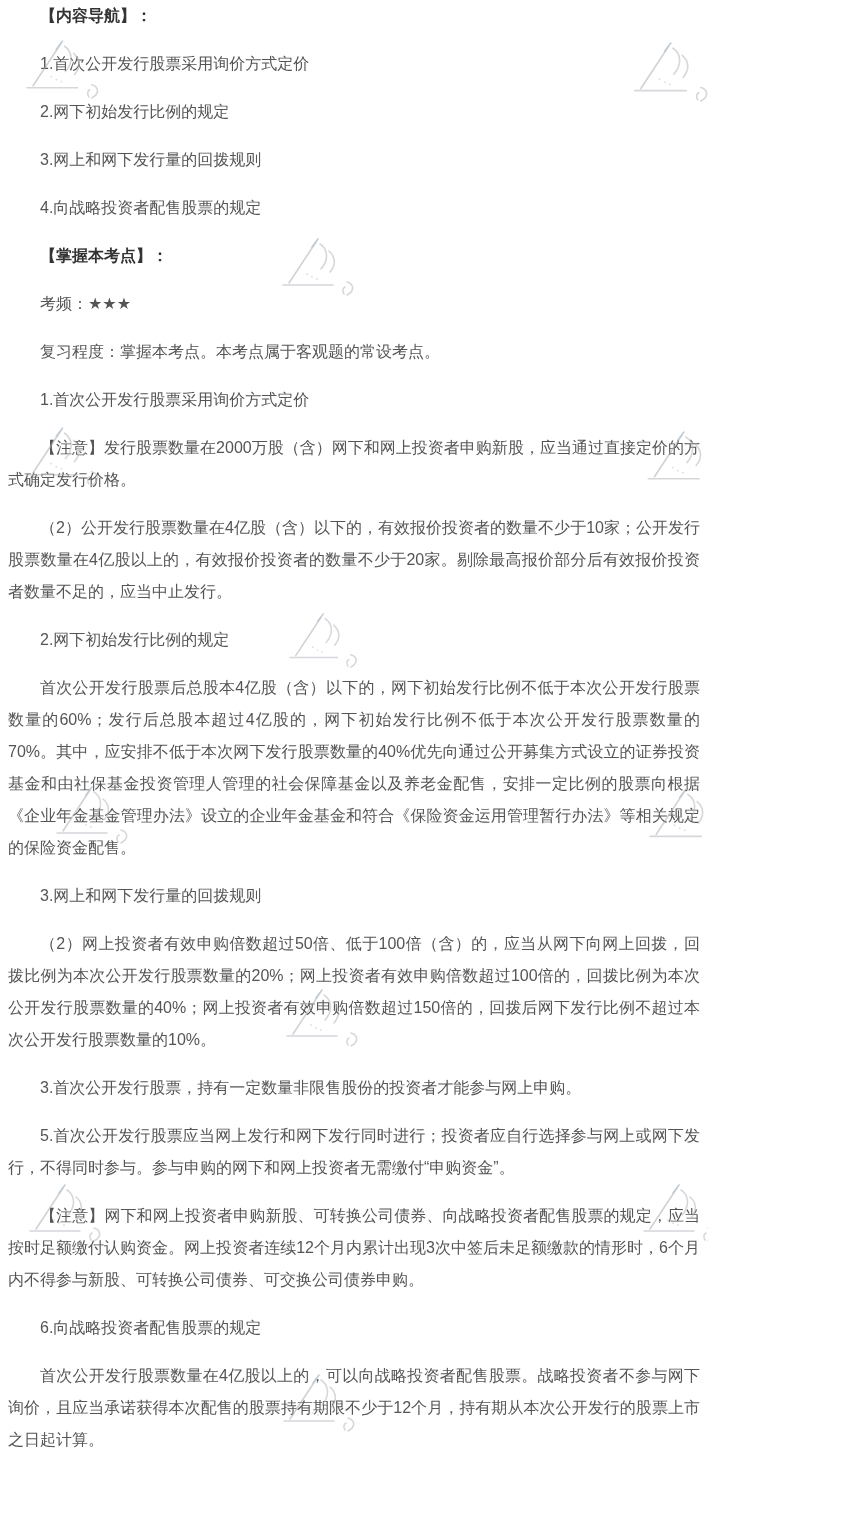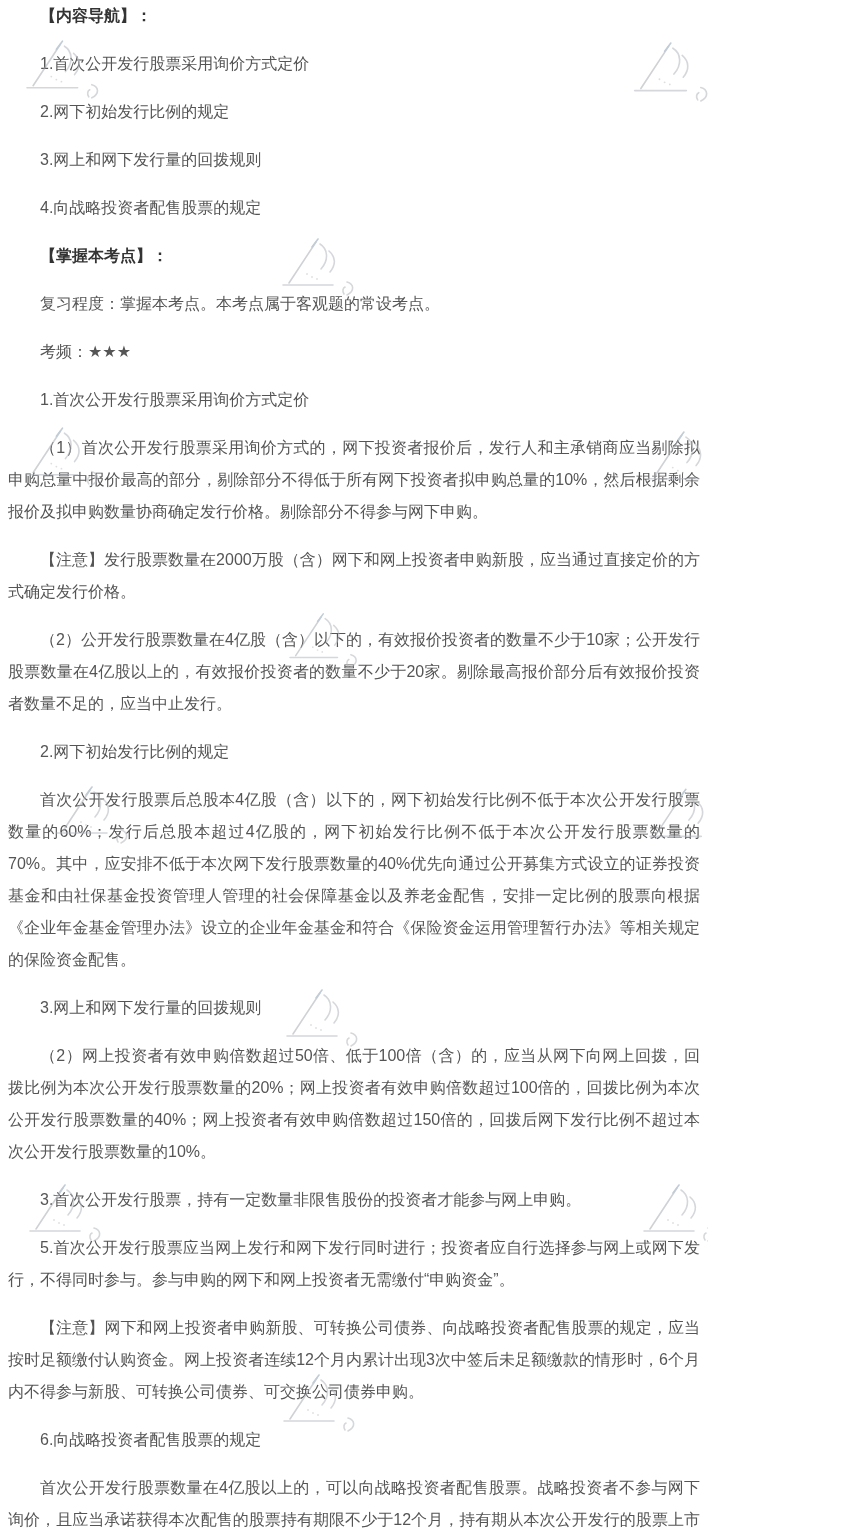--- a/index.html
+++ b/index.html
@@ -119,24 +119,23 @@
       </svg>
     </div>
 
   <div class="doc">
     <p class="heading">【内容导航】：</p>
     <p>1.首次公开发行股票采用询价方式定价</p>
     <p>2.网下初始发行比例的规定</p>
     <p>3.网上和网下发行量的回拨规则</p>
     <p>4.向战略投资者配售股票的规定</p>
     <p class="heading">【掌握本考点】：</p>
+    <p>考频：★★★</p>
     <p>复习程度：掌握本考点。本考点属于客观题的常设考点。</p>
-    <p>考频：★★★</p>
     <p>1.首次公开发行股票采用询价方式定价</p>
-    <p>（1）首次公开发行股票采用询价方式的，网下投资者报价后，发行人和主承销商应当剔除拟申购总量中报价最高的部分，剔除部分不得低于所有网下投资者拟申购总量的10%，然后根据剩余报价及拟申购数量协商确定发行价格。剔除部分不得参与网下申购。</p>
     <p>【注意】发行股票数量在2000万股（含）网下和网上投资者申购新股，应当通过直接定价的方式确定发行价格。</p>
     <p>（2）公开发行股票数量在4亿股（含）以下的，有效报价投资者的数量不少于10家；公开发行股票数量在4亿股以上的，有效报价投资者的数量不少于20家。剔除最高报价部分后有效报价投资者数量不足的，应当中止发行。</p>
     <p>2.网下初始发行比例的规定</p>
     <p>首次公开发行股票后总股本4亿股（含）以下的，网下初始发行比例不低于本次公开发行股票数量的60%；发行后总股本超过4亿股的，网下初始发行比例不低于本次公开发行股票数量的70%。其中，应安排不低于本次网下发行股票数量的40%优先向通过公开募集方式设立的证券投资基金和由社保基金投资管理人管理的社会保障基金以及养老金配售，安排一定比例的股票向根据《企业年金基金管理办法》设立的企业年金基金和符合《保险资金运用管理暂行办法》等相关规定的保险资金配售。</p>
     <p>3.网上和网下发行量的回拨规则</p>
     <p>（2）网上投资者有效申购倍数超过50倍、低于100倍（含）的，应当从网下向网上回拨，回拨比例为本次公开发行股票数量的20%；网上投资者有效申购倍数超过100倍的，回拨比例为本次公开发行股票数量的40%；网上投资者有效申购倍数超过150倍的，回拨后网下发行比例不超过本次公开发行股票数量的10%。</p>
     <p>3.首次公开发行股票，持有一定数量非限售股份的投资者才能参与网上申购。</p>
     <p>5.首次公开发行股票应当网上发行和网下发行同时进行；投资者应自行选择参与网上或网下发行，不得同时参与。参与申购的网下和网上投资者无需缴付“申购资金”。</p>
     <p>【注意】网下和网上投资者申购新股、可转换公司债券、向战略投资者配售股票的规定，应当按时足额缴付认购资金。网上投资者连续12个月内累计出现3次中签后未足额缴款的情形时，6个月内不得参与新股、可转换公司债券、可交换公司债券申购。</p>
     <p>6.向战略投资者配售股票的规定</p>

